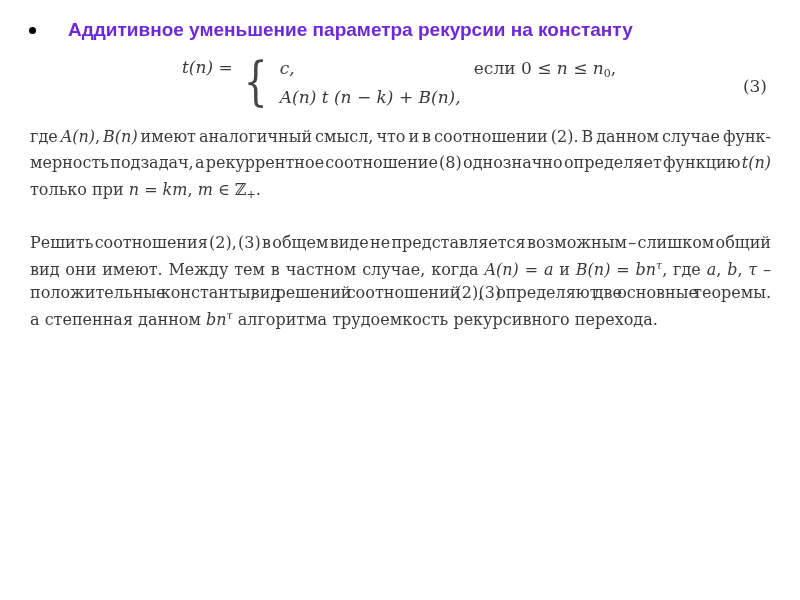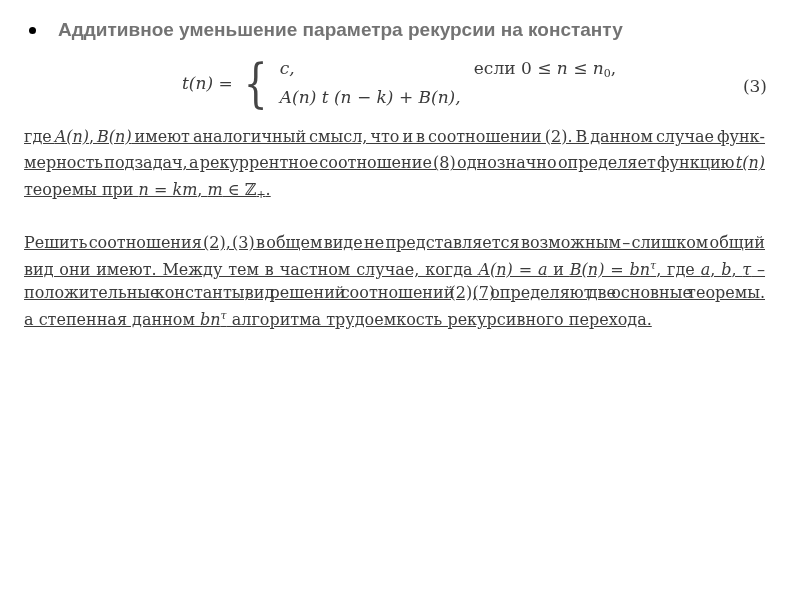--- a/index.html
+++ b/index.html
@@ -5,39 +5,39 @@
   html,body{margin:0;padding:0;background:#ffffff;}
   .slide{
     position:relative;width:800px;height:600px;background:#ffffff;overflow:hidden;
     font-family:"DejaVu Serif","DejaVu Sans",serif;
   }
   
   .title-row{position:absolute;left:29px;top:19px;display:flex;align-items:center;}
   .dot{width:7px;height:7px;border-radius:50%;background:#000;margin-right:22px;flex:0 0 auto;}
   .title-text{
     font-family:"Liberation Sans",sans-serif;font-weight:700;font-size:19px;
-    color:#737373;white-space:nowrap;
+    color:#6d28d9;white-space:nowrap;margin-left:10px;
   }
   
   .math-ink{color:#3b3b3b;filter:blur(0.35px);}
   .seg-m{font-style:italic;}
   .seg-sub{font-size:11px;vertical-align:-3px;}
   .seg-sup{font-size:11px;font-style:italic;vertical-align:6px;}
   
-  .formula{position:absolute;left:182px;top:57px;display:flex;align-items:center;font-size:17px;}
+  .formula{position:absolute;left:182px;top:57px;display:flex;font-size:17px;}
   .f-lhs{margin-right:5px;white-space:nowrap;}
   .f-brace{
     font-size:52px;line-height:48px;font-weight:400;color:#454545;
     transform:scaleX(0.72);transform-origin:center;margin:0 1px;
   }
   .f-cases{display:grid;grid-template-columns:194px auto;margin-left:7px;}
   .f-expr,.f-cond{line-height:22.5px;white-space:nowrap;}
   .eq-number{position:absolute;right:33px;top:76px;font-size:17px;}
   
-  .para{position:absolute;left:24px;width:741px;font-size:16px;text-decoration:underline;}
+  .para{position:absolute;left:30px;width:741px;font-size:16px;}
   .para .line{white-space:nowrap;}
   .p1{top:124px;} .p1 .line{line-height:26.4px;}
   .p2{top:231px;} .p2 .line{line-height:23px;}
 </style>
 </head>
 <body>
 
 <div class="slide">
 
   <div class="title-row">
@@ -53,22 +53,22 @@
         <div class="f-cond"><span>если 0 ≤ </span><span class="seg-m">n</span><span> ≤ </span><span class="seg-m">n</span><span class="seg-sub">0</span><span>,</span></div>
         <div class="f-expr"><span class="seg-m">A(n) t (n − k) + B(n),</span></div>
       </div>
   </div>
 
   <div class="eq-number math-ink">(3)</div>
 
   <div class="para p1 math-ink">
       <div class="line just" style="word-spacing: -2.12277px;"><span><span>где </span><span class="seg-m">A(n)</span><span>, </span><span class="seg-m">B(n)</span><span> имеют аналогичный смысл, что и в соотношении (2). В данном случае функ-</span></span></div>
       <div class="line just" style="word-spacing: -3.83333px;"><span><span>мерность подзадач, а рекуррентное соотношение (8) однозначно определяет функцию </span><span class="seg-m">t(n)</span></span></div>
-      <div class="line"><span><span>теоремы при </span><span class="seg-m">n = km</span><span>, </span><span class="seg-m">m</span><span> ∈ ℤ</span><span class="seg-sub">+</span><span>.</span></span></div>
+      <div class="line"><span><span>только при </span><span class="seg-m">n = km</span><span>, </span><span class="seg-m">m</span><span> ∈ ℤ</span><span class="seg-sub">+</span><span>.</span></span></div>
     </div>
   <div class="para p2 math-ink">
       <div class="line just" style="word-spacing: -3.79557px; text-align: center;"><span><span>Решить соотношения (2), (3) в общем виде не представляется возможным – слишком общий</span></span></div>
       <div class="line just" style="word-spacing: 0.7625px;"><span><span>вид они имеют. Между тем в частном случае, когда </span><span class="seg-m">A(n) = a</span><span> и </span><span class="seg-m">B(n) = bn</span><span class="seg-sup">τ</span><span>, где </span><span class="seg-m">a</span><span>, </span><span class="seg-m">b</span><span>, </span><span class="seg-m">τ</span><span> –</span></span></div>
-      <div class="line just" style="word-spacing: -9.94688px;"><span><span>положительные константы, вид решений соотношений (2), (7) определяют две основные теоремы.</span></span></div>
+      <div class="line just" style="word-spacing: -9.94688px;"><span><span>положительные константы, вид решений соотношений (2), (3) определяют две основные теоремы.</span></span></div>
       <div class="line"><span><span>а степенная данном </span><span class="seg-m">bn</span><span class="seg-sup">τ</span><span> алгоритма трудоемкость рекурсивного перехода.</span></span></div>
     </div>
 
 </div>
 
 </body></html>

